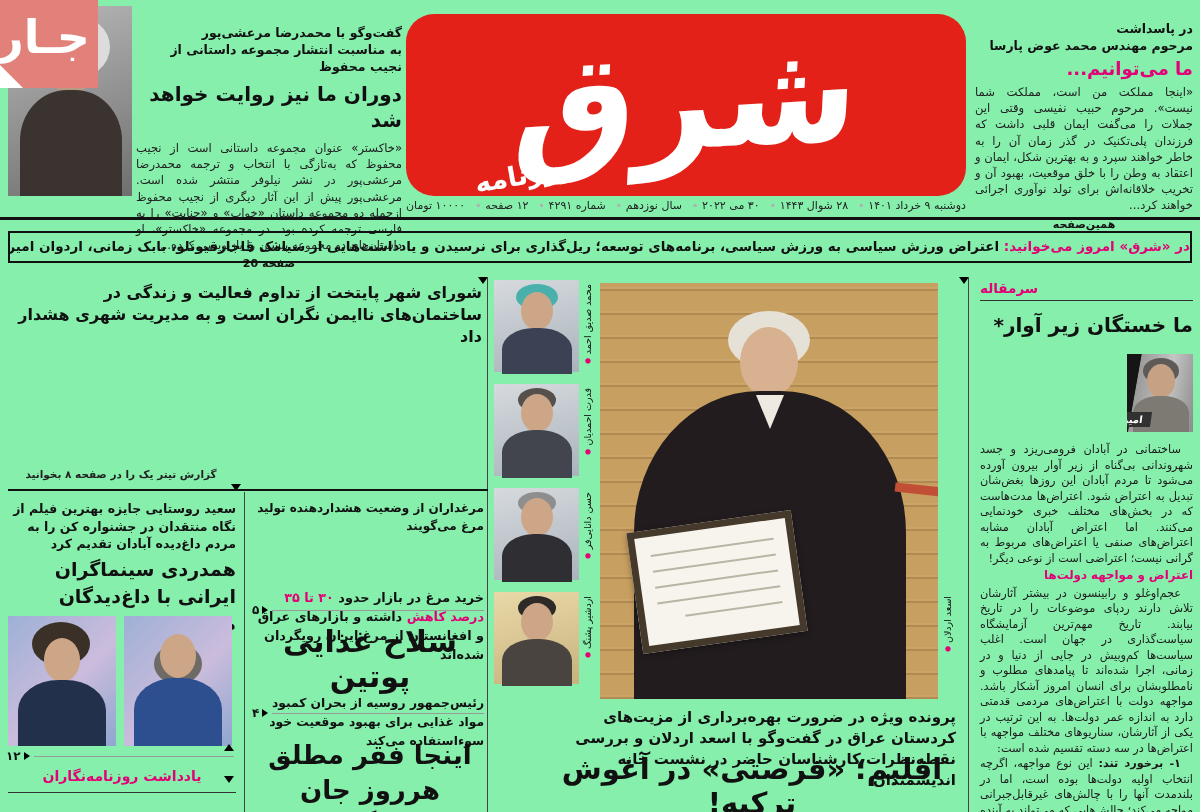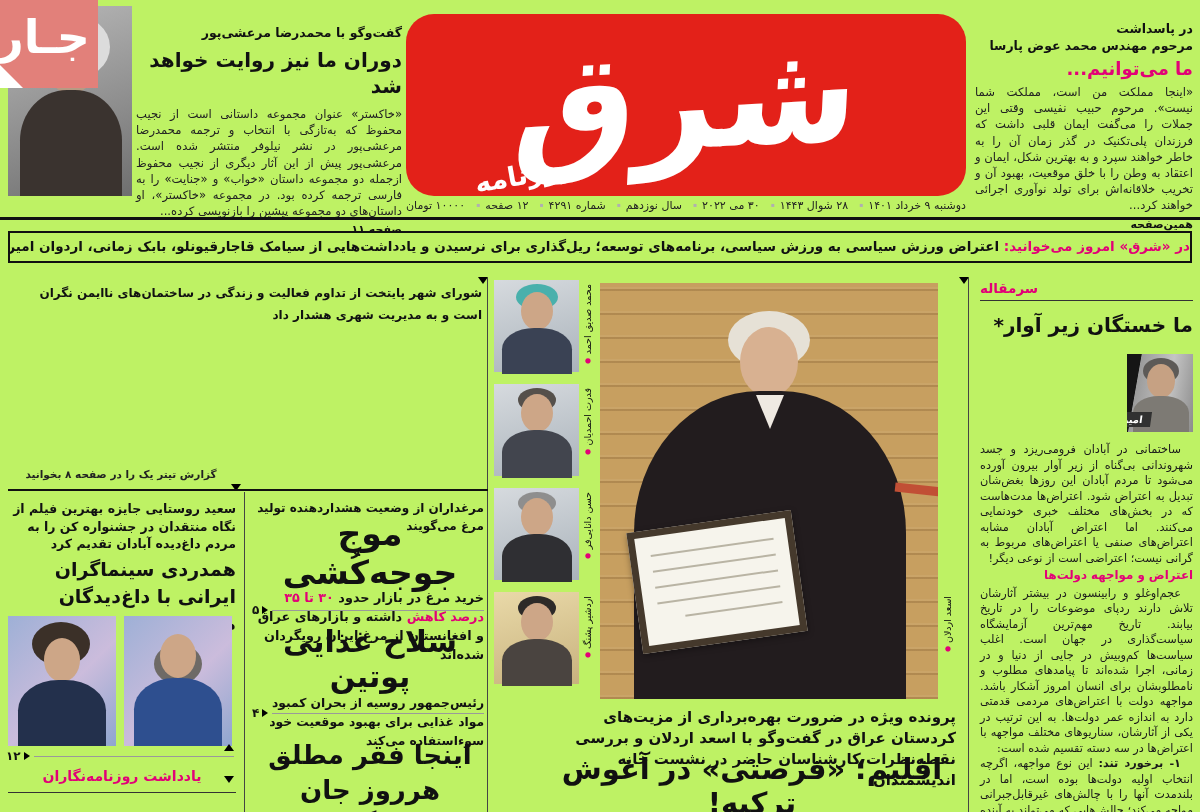--- a/index.html
+++ b/index.html
@@ -1,49 +1,49 @@
 <!DOCTYPE html>
 <html lang="fa" dir="rtl"><head>
 <meta charset="utf-8">
 <style>
   html,body{margin:0;padding:0;background:#fff;}
-  .page{position:relative;width:1200px;height:812px;background:#bef264;overflow:hidden;
+  .page{position:relative;width:1200px;height:812px;background:#86efac;overflow:hidden;
         font-family:"DejaVu Sans",sans-serif;direction:rtl;color:#111;}
   .abs{position:absolute;}
   
   .photo{overflow:hidden;}
   .oldman{left:8px;top:6px;width:124px;height:190px;background:linear-gradient(160deg,#b9b9b9,#8d8d8d 60%,#6f6f6f);}
   .corner-tag{left:0;top:0;width:98px;height:88px;background:#e2807a;z-index:5;overflow:hidden;}
   .corner-tag .tag-txt{position:absolute;right:8px;top:10px;color:#fff;font-size:46px;font-weight:bold;}
   .corner-tag::after{content:"";position:absolute;left:0;bottom:-1px;border-bottom:24px solid #fff;border-right:24px solid transparent;}
   .interview{left:136px;top:24px;width:266px;text-align:right;}
   .kicker-sm{font-size:12.5px;font-weight:bold;line-height:17px;color:#111;}
   .interview h2{margin:6px 0 7px;font-size:20px;line-height:26px;font-weight:bold;}
   .bodytxt{font-size:11.6px;line-height:16.2px;text-align:justify;color:#222;}
-  .pageref{font-size:11px;font-weight:bold;text-align:right;margin-top:4px;}
+  .pageref{font-size:11px;font-weight:bold;text-align:center;margin-top:4px;}
   .logo{left:406px;top:14px;width:560px;height:182px;background:#e32119;border-radius:28px;}
   .logo .logotype{position:absolute;width:100%;top:-4px;text-align:center;color:#fff;font-size:138px;font-weight:bold;
                   line-height:182px;transform:rotate(-3deg) skewX(-6deg);}
   .logo .logosub{position:absolute;left:68px;bottom:6px;color:#fff;font-size:27px;font-weight:bold;transform:rotate(-10deg);}
   .obituary{left:975px;top:20px;width:218px;text-align:right;}
   .obituary h2{margin:4px 0 5px;font-size:18px;font-weight:bold;color:#e20177;}
   .dateline{left:406px;top:199px;width:560px;display:flex;justify-content:space-between;align-items:center;
             font-size:11px;color:#222;}
   .dateline span{white-space:nowrap;}
   .dateline span:not(:last-child)::after{content:"▪";color:#b0b0b0;font-size:6px;margin:0 5px;vertical-align:2px;}
   .hr-thick{left:0;top:217px;width:1200px;height:3px;background:#111;}
   .ticker{left:8px;top:231px;width:1180px;height:28px;border:2px solid #111;text-align:center;
           font-size:13.5px;font-weight:bold;line-height:27px;white-space:nowrap;overflow:hidden;}
   .pink{color:#e20177;}
   
   .vline{width:1px;background:#444;}
   .tri-down{width:0;height:0;border-left:5px solid transparent;border-right:5px solid transparent;border-top:7px solid #000;}
   .tri-up{width:0;height:0;border-left:5px solid transparent;border-right:5px solid transparent;border-bottom:7px solid #000;}
   
-  .lead-kicker{left:10px;top:282px;width:472px;text-align:right;font-size:12px;font-weight:bold;line-height:22px;}
+  .lead-kicker{left:10px;top:282px;width:472px;text-align:right;font-size:16px;font-weight:bold;line-height:22px;}
   .lead-headline{left:10px;top:326px;width:472px;text-align:center;font-size:92px;font-weight:bold;line-height:120px;}
   .lead-note{left:16px;top:468px;width:210px;text-align:center;font-size:10.5px;font-weight:bold;color:#222;}
   .hr-lead{left:8px;top:489px;width:480px;height:2px;background:#111;}
   
   .col-kicker{font-size:12.5px;font-weight:bold;line-height:17.5px;text-align:right;}
   .mid-h1{font-size:33px;font-weight:bold;text-align:center;}
   .mid-h2{font-size:30px;font-weight:bold;text-align:center;}
   .mid-h3{font-size:26px;font-weight:bold;line-height:35px;text-align:center;}
   .mid-sub{font-size:12.8px;font-weight:bold;line-height:19px;text-align:right;color:#111;margin-top:28px;}
   .pagemark{direction:ltr;display:flex;align-items:center;height:10px;}
@@ -96,23 +96,24 @@
     <span class="hair" style="left:24px;top:8px;width:78px;height:66px;background:#dcdcdc;"></span>
     <span class="head" style="left:38px;top:26px;width:50px;height:62px;background:#b79b84;"></span>
     <span class="torso" style="left:12px;top:84px;width:102px;height:110px;background:#3a332f;"></span>
   </div>
   <div class="abs corner-tag">
     <span class="tag-txt">جـار</span>
   </div>
 
   <div class="abs interview">
     <div class="kicker-sm">گفت‌وگو با محمدرضا مرعشی‌پور</div>
+    <div class="kicker-sm">به مناسبت انتشار مجموعه داستانی از نجیب محفوظ</div>
     <h2>دوران ما نیز روایت خواهد شد</h2>
     <div class="bodytxt">«خاکستر» عنوان مجموعه داستانی است از نجیب محفوظ که به‌تازگی با انتخاب و ترجمه محمدرضا مرعشی‌پور در نشر نیلوفر منتشر شده است. مرعشی‌پور پیش از این آثار دیگری از نجیب محفوظ ازجمله دو مجموعه داستان «خواب» و «جنایت» را به فارسی ترجمه کرده بود. در مجموعه «خاکستر»، او داستان‌های دو مجموعه پیشین را بازنویسی کرده...</div>
-    <div class="pageref">صفحه ۱۱</div>
+    <div class="pageref">صفحه 20</div>
   </div>
 
   <div class="abs logo">
     <div class="logotype">شرق</div>
     <div class="logosub">روزنامه</div>
   </div>
 
   <div class="abs obituary">
     <div class="kicker-sm">در پاسداشت</div>
     <div class="kicker-sm">مرحوم مهندس محمد عوض پارسا</div>
@@ -195,21 +196,20 @@
         <i style="top:66px;"></i>
         <i style="top:82px;left:40px;"></i>
     </span>
   </div>
   <span class="vcap" style="left:942px;top:596px;">اسعد اردلان</span>
 
   <div class="abs region-kicker">پرونده ویژه در ضرورت بهره‌برداری از مزیت‌های کردستان عراق در گفت‌وگو با اسعد اردلان و بررسی نقطه‌نظرات کارشناسان حاضر در نشست خانه اندیشمندان</div>
   <div class="abs region-headline">اقلیم؛ «فرصتی» در آغوش ترکیه!</div>
 
   <div class="abs col-kicker" style="left:256px;top:500px;width:228px;font-size:12px;">مرغداران از وضعیت هشداردهنده تولید مرغ می‌گویند</div>
-  <div class="abs mid-h1" style="left:256px;top:514px;width:228px;">موج جوجه‌کُشی</div>
   <div class="abs mid-sub" style="left:256px;top:560px;width:228px;">
     <span>خرید مرغ در بازار حدود </span><span class="pink">۳۰ تا ۳۵ درصد کاهش</span><span> داشته و بازارهای عراق و افغانستان از مرغ ایران رویگردان شده‌اند</span>
   </div>
   <div class="abs pagemark" style="left:252px;top:605px;width:232px;">
     <span class="num">۵</span>
     <span class="arr"></span>
     <span class="line"></span>
   </div>
 
   <div class="abs mid-h2" style="left:256px;top:624px;width:228px;">سلاح غذایی پوتین</div>

